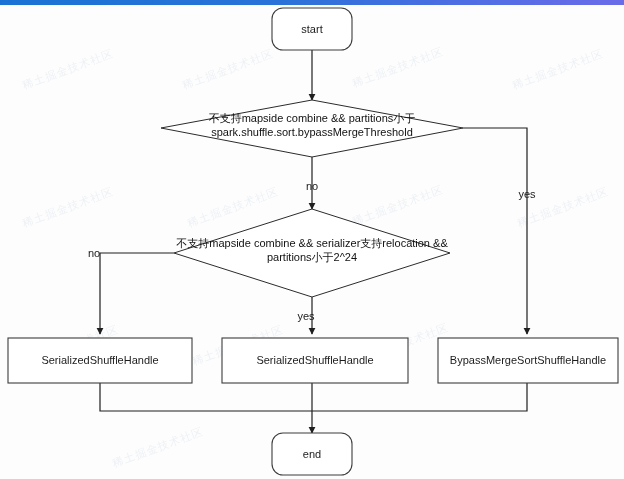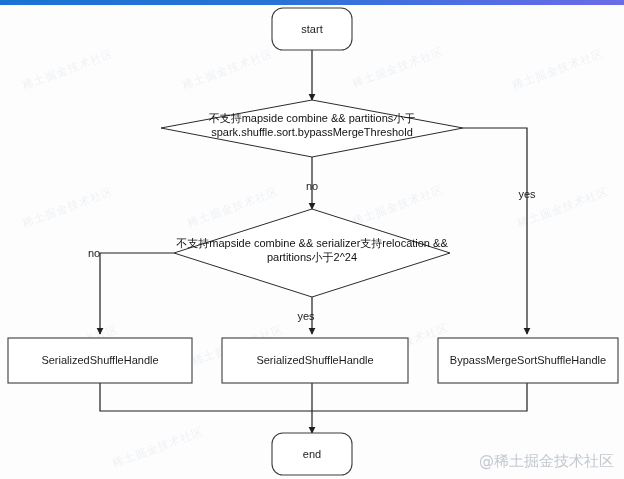--- a/index.html
+++ b/index.html
@@ -146,15 +146,14 @@
 
     <rect class="shape" x="272" y="433" width="80" height="42" rx="11" ry="11"></rect>
     <text class="node-text" x="312" y="455">end</text>
 
     <text class="edge-label" x="312" y="190">no</text>
     <text class="edge-label" x="527" y="198">yes</text>
     <text class="edge-label" x="94" y="257">no</text>
     <text class="edge-label" x="306" y="320">yes</text>
   </svg>
 
-  <div id="watermark-main">@稀土掘金技术社区</div>
 
 </div>
 
 </body></html>

